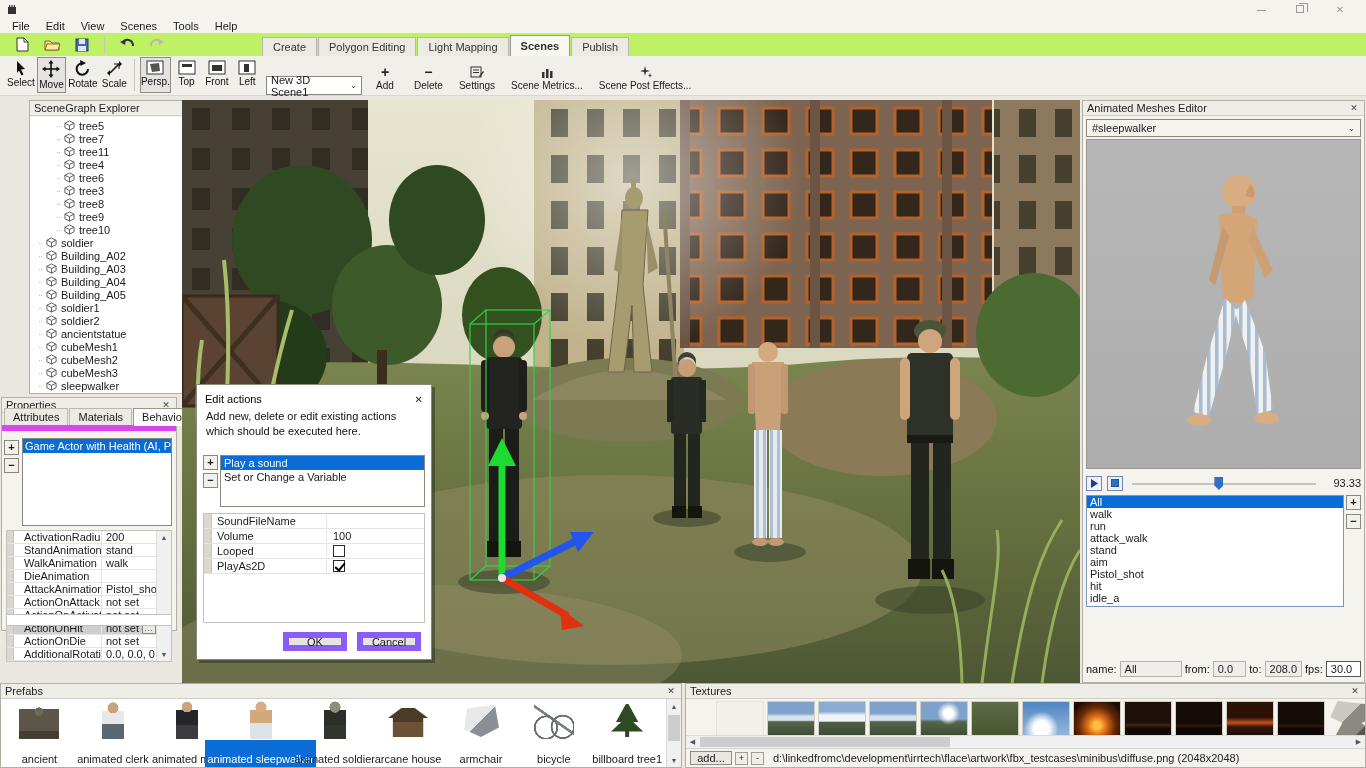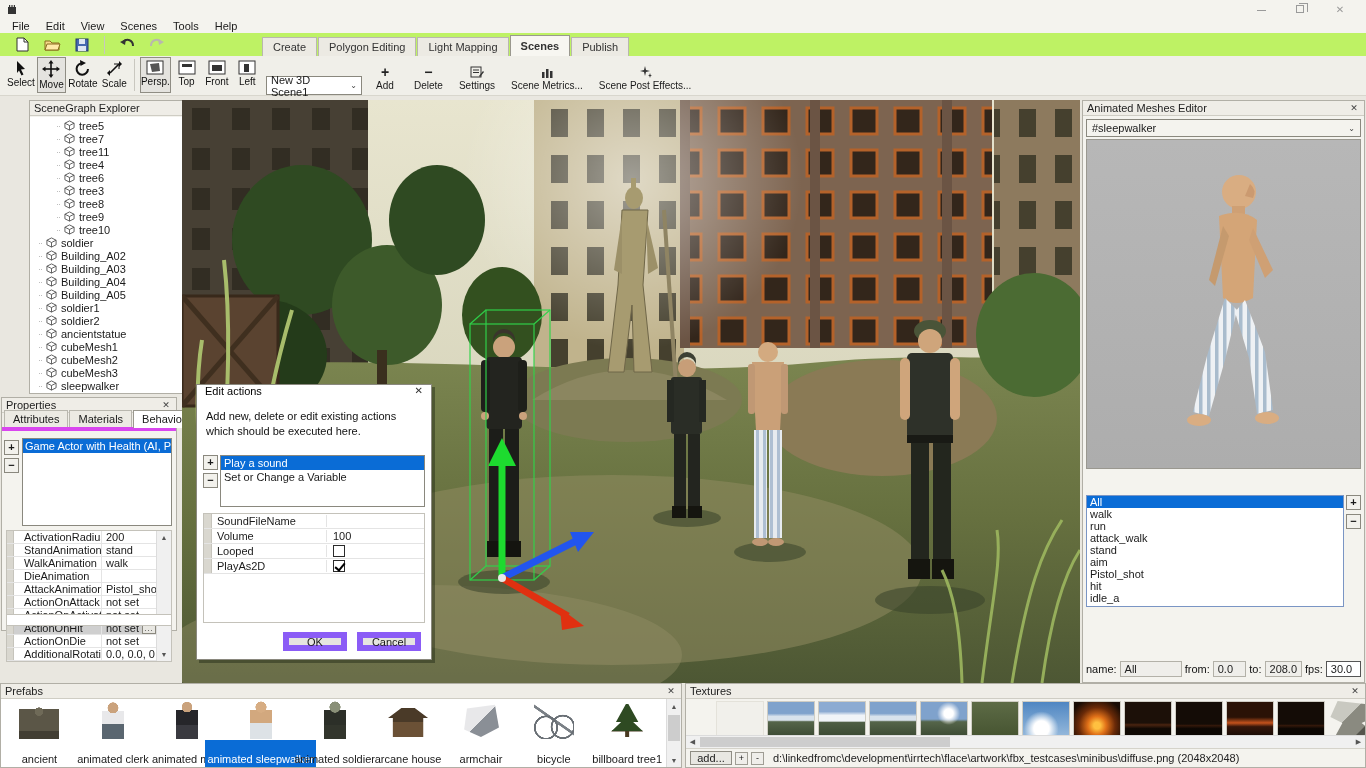--- a/index.html
+++ b/index.html
@@ -53,21 +53,21 @@
 .vscroll{position:absolute;right:0;top:0;bottom:0;width:15px;background:#f0f0f0;border-left:1px solid #dcdcdc;}
 .vscroll .arr{position:absolute;left:0;width:14px;height:14px;display:flex;align-items:center;justify-content:center;font-size:7px;color:#555;}
 .vscroll .arr.up{top:0;}
 .vscroll .arr.down{bottom:0;}
 .vthumb{position:absolute;left:1px;width:12px;background:#cdcdcd;}
 .hscroll{position:absolute;left:0;right:0;height:13px;background:#f0f0f0;border-top:1px solid #dcdcdc;}
 .hscroll .arr{position:absolute;top:0;width:13px;height:12px;display:flex;align-items:center;justify-content:center;font-size:7px;color:#555;}
 .hthumb{position:absolute;top:1px;height:10px;background:#cdcdcd;}
 
 
-.prop-tabs{display:flex;align-items:flex-end;height:18px;border-bottom:4px solid #d946ef;background:#efede7;padding-left:2px;}
+.prop-tabs{display:flex;align-items:flex-end;height:18px;border-bottom:6px solid #d946ef;background:#efede7;padding-left:2px;}
 .prop-tab{padding:2px 8px;border:1px solid #b9b7ae;border-bottom:none;background:#eceae3;margin-right:1px;font-size:11px;}
 .prop-tab.active{background:#fff;border-color:#9a988e;position:relative;top:1px;padding-bottom:3px;}
 .pm-col{position:absolute;left:2px;top:42px;display:flex;flex-direction:column;gap:3px;}
 .pmbtn{width:15px;height:15px;border:1px solid #8a887e;background:#f2f1ec;display:flex;align-items:center;justify-content:center;font-weight:bold;font-size:11px;line-height:1;}
 .beh-list{position:absolute;left:20px;top:40px;right:4px;height:88px;border:1px solid #8a887e;background:#fff;overflow:hidden;}
 .beh-item{height:14px;display:flex;align-items:center;padding:0 2px;white-space:nowrap;}
 .beh-item.selected{background:#0a6cd6;color:#fff;}
 .propgrid{position:absolute;left:4px;top:132px;right:4px;height:132px;background:#fff;border:1px solid #c4c2ba;}
 .pg-scroll{position:absolute;right:0;top:0;bottom:0;width:15px;background:#f0f0f0;border-left:1px solid #dcdcdc;}
 .pg-rows{position:absolute;left:0;top:0;right:15px;}
@@ -79,21 +79,21 @@
 .pg-editbtn{display:none;}
 .pg-row.editbtn .pg-editbtn{display:flex;flex:0 0 14px;height:11px;border:1px solid #8a887e;background:#e8e7e2;align-items:center;justify-content:center;font-size:8px;letter-spacing:1px;}
 .prop-bottom{position:absolute;left:4px;bottom:4px;right:4px;height:12px;background:#fff;border:1px solid #c4c2ba;}
 
 
 .viewport{position:absolute;left:182px;top:100px;width:898px;height:583px;background:#cfcdb4;}
 .viewport svg{display:block;}
 
 
 .dialog{position:absolute;left:196px;top:384px;width:236px;height:276px;background:#fff;border:1px solid #8a887e;box-shadow:3px 3px 0 rgba(30,40,20,.45);}
-.dlg-title{height:20px;display:flex;align-items:flex-start;padding:0 8px;font-size:11px;color:#000;}
+.dlg-title{height:20px;display:flex;align-items:flex-end;padding:0 8px;font-size:11px;color:#000;}
 .dlg-close{margin-left:auto;font-size:10px;color:#333;}
 .dlg-desc{padding:4px 9px 0;line-height:1.35;color:#111;width:226px;}
 .dlg-listwrap{position:absolute;left:6px;top:70px;right:6px;height:52px;display:flex;gap:2px;}
 .dlg-pm{display:flex;flex-direction:column;gap:3px;}
 .dlg-list{flex:1;border:1px solid #8a887e;background:#fff;overflow:hidden;}
 .dlg-item{height:14px;display:flex;align-items:center;padding:0 3px;white-space:nowrap;}
 .dlg-item.selected{background:#0a6cd6;color:#fff;}
 .dlg-grid{position:absolute;left:6px;top:128px;right:6px;height:110px;border:1px solid #c4c2ba;background:#fff;}
 .dg-row{display:flex;height:15px;border-bottom:1px solid #e4e4e4;align-items:center;}
 .dg-gut{flex:0 0 8px;height:100%;background:#d9d7cf;border-right:1px solid #c6c4bc;}
@@ -865,20 +865,37 @@
           <path d="M132 76 Q155 68 170 80 L166 158 Q148 168 136 158 Z" fill="#d4a577"></path>
           <path d="M136 86 L122 140 L128 146 L142 96 Z" fill="#c59a6e"></path>
           <path d="M166 88 L186 130 L178 138 L162 100 Z" fill="#cfa074"></path>
           <path d="M138 158 L120 216 L106 272 L122 276 L138 220 L150 170 Z" fill="url(#pstripe)"></path>
           <path d="M158 160 L178 212 L186 270 L170 274 L162 218 L148 172 Z" fill="url(#pstripe)"></path>
           <ellipse cx="112" cy="280" rx="12" ry="6" fill="#d9ad82"></ellipse>
           <ellipse cx="180" cy="278" rx="12" ry="6" fill="#d9ad82"></ellipse>
         </g>
       </svg>
     </div>
+    <div class="am-playrow">
+      <span class="pbtn">
+          <svg width="8" height="9" viewBox="0 0 8 9">
+            <path d="M1 0 L8 4.5 L1 9 Z" fill="#1c3c8c"></path>
+          </svg>
+        </span>
+      <span class="pbtn">
+          <svg width="8" height="8" viewBox="0 0 8 8">
+            <rect width="8" height="8" fill="#2f6fc4" stroke="#1c3c8c"></rect>
+          </svg>
+        </span>
+      <span class="slider">
+        <span class="track"></span>
+        <span class="thumb" style="left:45%;"></span>
+      </span>
+      <span class="am-time">93.33</span>
+    </div>
     <div class="am-listwrap">
       <div class="am-list">
 
       <div class="am-item selected">All</div>
           <div class="am-item">walk</div>
           <div class="am-item">run</div>
           <div class="am-item">attack_walk</div>
           <div class="am-item">stand</div>
           <div class="am-item">aim</div>
           <div class="am-item">Pistol_shot</div>

